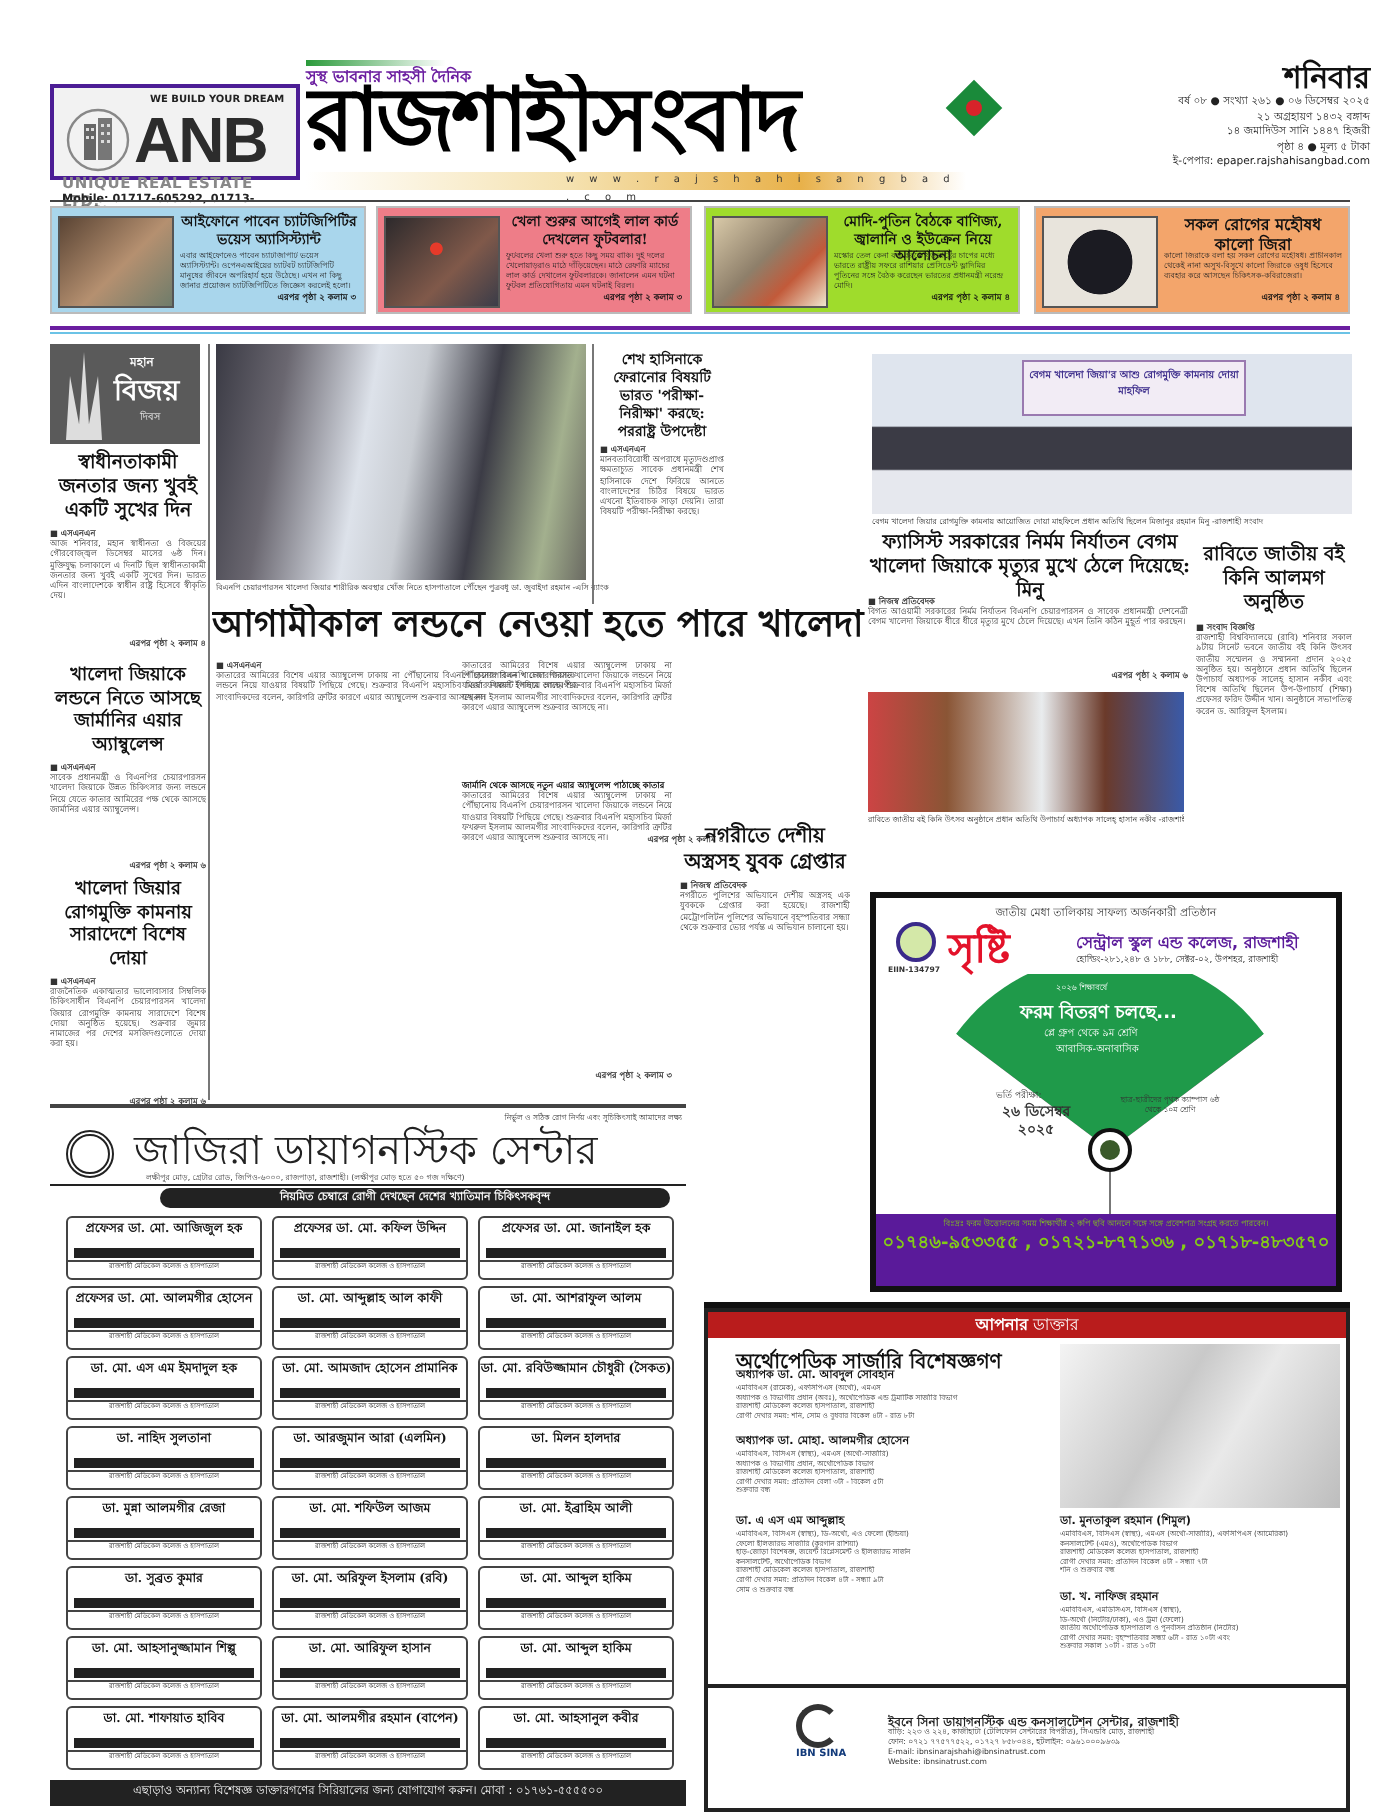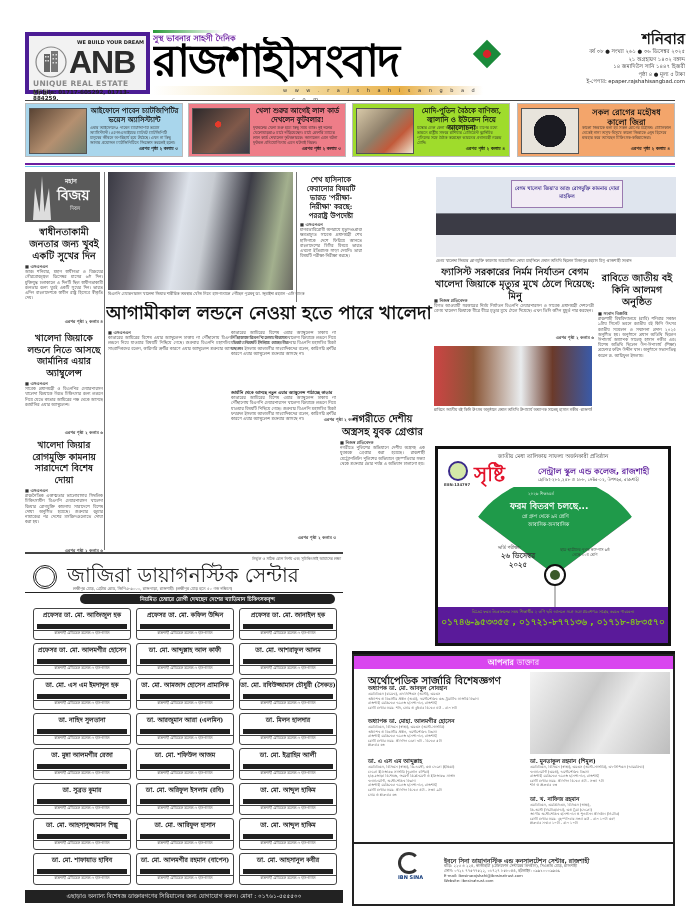--- a/index.html
+++ b/index.html
@@ -3,21 +3,21 @@
 <meta charset="utf-8">
 <style>
 *{box-sizing:border-box;margin:0;padding:0}
 body{width:700px;height:910px;background:#fff;font-family:"DejaVu Sans",sans-serif;color:#111;position:relative;overflow:hidden}
 .abs{position:absolute}
 .tiny{font-size:4.2px;line-height:5.2px;color:#333;text-align:justify}
 .hl{font-family:"DejaVu Serif",serif;font-weight:bold;color:#111;text-align:center}
 .rule{background:#444}
 
 #mast{left:25px;top:30px;width:660px;height:66px}
-#anb{left:0;top:2px;width:125px;height:62px;border:4px solid #4c1d95;background:#f2f2f2}
+#anb{left:0;top:12px;width:125px;height:48px;border:2px solid #4c1d95;background:#f2f2f2}
 #anb .tag{position:absolute;left:48px;top:3px;font-size:5px;font-weight:bold;color:#222}
 #anb .big{position:absolute;left:40px;top:8px;font-family:"Liberation Sans",sans-serif;font-size:32px;font-weight:bold;color:#2c2c2c;letter-spacing:-1px}
 #anb .bldg{position:absolute;left:6px;top:10px;width:32px;height:32px}
 #anb .ure{position:absolute;left:4px;top:43px;font-size:7.5px;color:#888;font-weight:bold;letter-spacing:.3px}
 #anb .mob{position:absolute;left:4px;top:53px;font-size:5.6px;color:#222;font-weight:bold}
 #slogan{left:128px;top:2px;font-size:8px;color:#6b1ea0;font-weight:bold}
 #greenbar{left:128px;top:0;width:70px;height:3px;background:linear-gradient(90deg,#2a9a3a,#fff)}
 #title{left:128px;top:7px;width:410px;height:48px;font-family:"DejaVu Serif",serif;font-size:44px;font-weight:bold;color:#000;letter-spacing:-2px;line-height:48px;white-space:nowrap;overflow:hidden}
 #urlbar{left:128px;top:56px;width:330px;height:9px;background:linear-gradient(90deg,#fff 0%,#f5e2b0 40%,#e8b14a 75%,#fff 100%);font-size:5px;letter-spacing:3px;color:#333;padding-left:130px;line-height:9px}
 #flagdot{left:452px;top:14px;width:20px;height:20px;background:#1a8a3a;transform:rotate(45deg)}
@@ -368,21 +368,21 @@
         <div class="d">&nbsp;</div>
         <div class="bar">&nbsp;</div>
         <div class="hosp">রাজশাহী মেডিকেল কলেজ ও হাসপাতাল</div>
       </div>
     </div>
   <div class="abs" style="left:0;top:336px;width:318px;height:13px;background:#222;color:#fff;font-size:5.8px;line-height:13px;text-align:center;white-space:nowrap">এছাড়াও অন্যান্য বিশেষজ্ঞ ডাক্তারগণের সিরিয়ালের জন্য যোগাযোগ করুন। মোবা : ০১৭৬১-৫৫৫৫০০</div>
 </div>
 
 <div class="abs" style="left:352px;top:651px;width:323px;height:9px;background:#111"></div>
 <div class="abs" style="left:352px;top:654px;width:323px;height:252px;border:2px solid #222;background:#fff">
-  <div class="abs" style="left:0;top:0;width:100%;height:13px;background:#d946ef;color:#fff;text-align:center;font-size:8px;line-height:13px">
+  <div class="abs" style="left:0;top:0;width:100%;height:13px;background:#b91c1c;color:#fff;text-align:center;font-size:8px;line-height:13px">
     <b>আপনার</b><span> ডাক্তার</span>
   </div>
   <div class="abs" style="left:14px;top:17px;font-size:10px;font-weight:bold;font-family:'DejaVu Serif',serif">অর্থোপেডিক সার্জারি বিশেষজ্ঞগণ</div>
   <div class="abs" style="left:176px;top:16px;width:140px;height:82px;background:linear-gradient(120deg,#f4f4f4 0,#c9c9c9 40%,#e9e9e9 60%,#bdbdbd 100%)"></div>
   <div id="ortho-list">
       <div class="abs" style="left: 14px; top: 29px; width: 150px;">
         <div style="font-size:5.6px;font-weight:bold;line-height:7px">অধ্যাপক ডা. মো. আবদুল সোবহান</div>
         <div style="font-size:3.6px;line-height:4.6px;color:#333;white-space:nowrap;overflow:hidden">এমবিবিএস (রামেক), এফসিপিএস (অর্থো), এমএস</div>
         <div style="font-size:3.6px;line-height:4.6px;color:#333;white-space:nowrap;overflow:hidden">অধ্যাপক ও বিভাগীয় প্রধান (অবঃ), অর্থোপেডিক এন্ড ট্রমাটিক সার্জারি বিভাগ</div>
         <div style="font-size:3.6px;line-height:4.6px;color:#333;white-space:nowrap;overflow:hidden">রাজশাহী মেডিকেল কলেজ হাসপাতাল, রাজশাহী</div>

